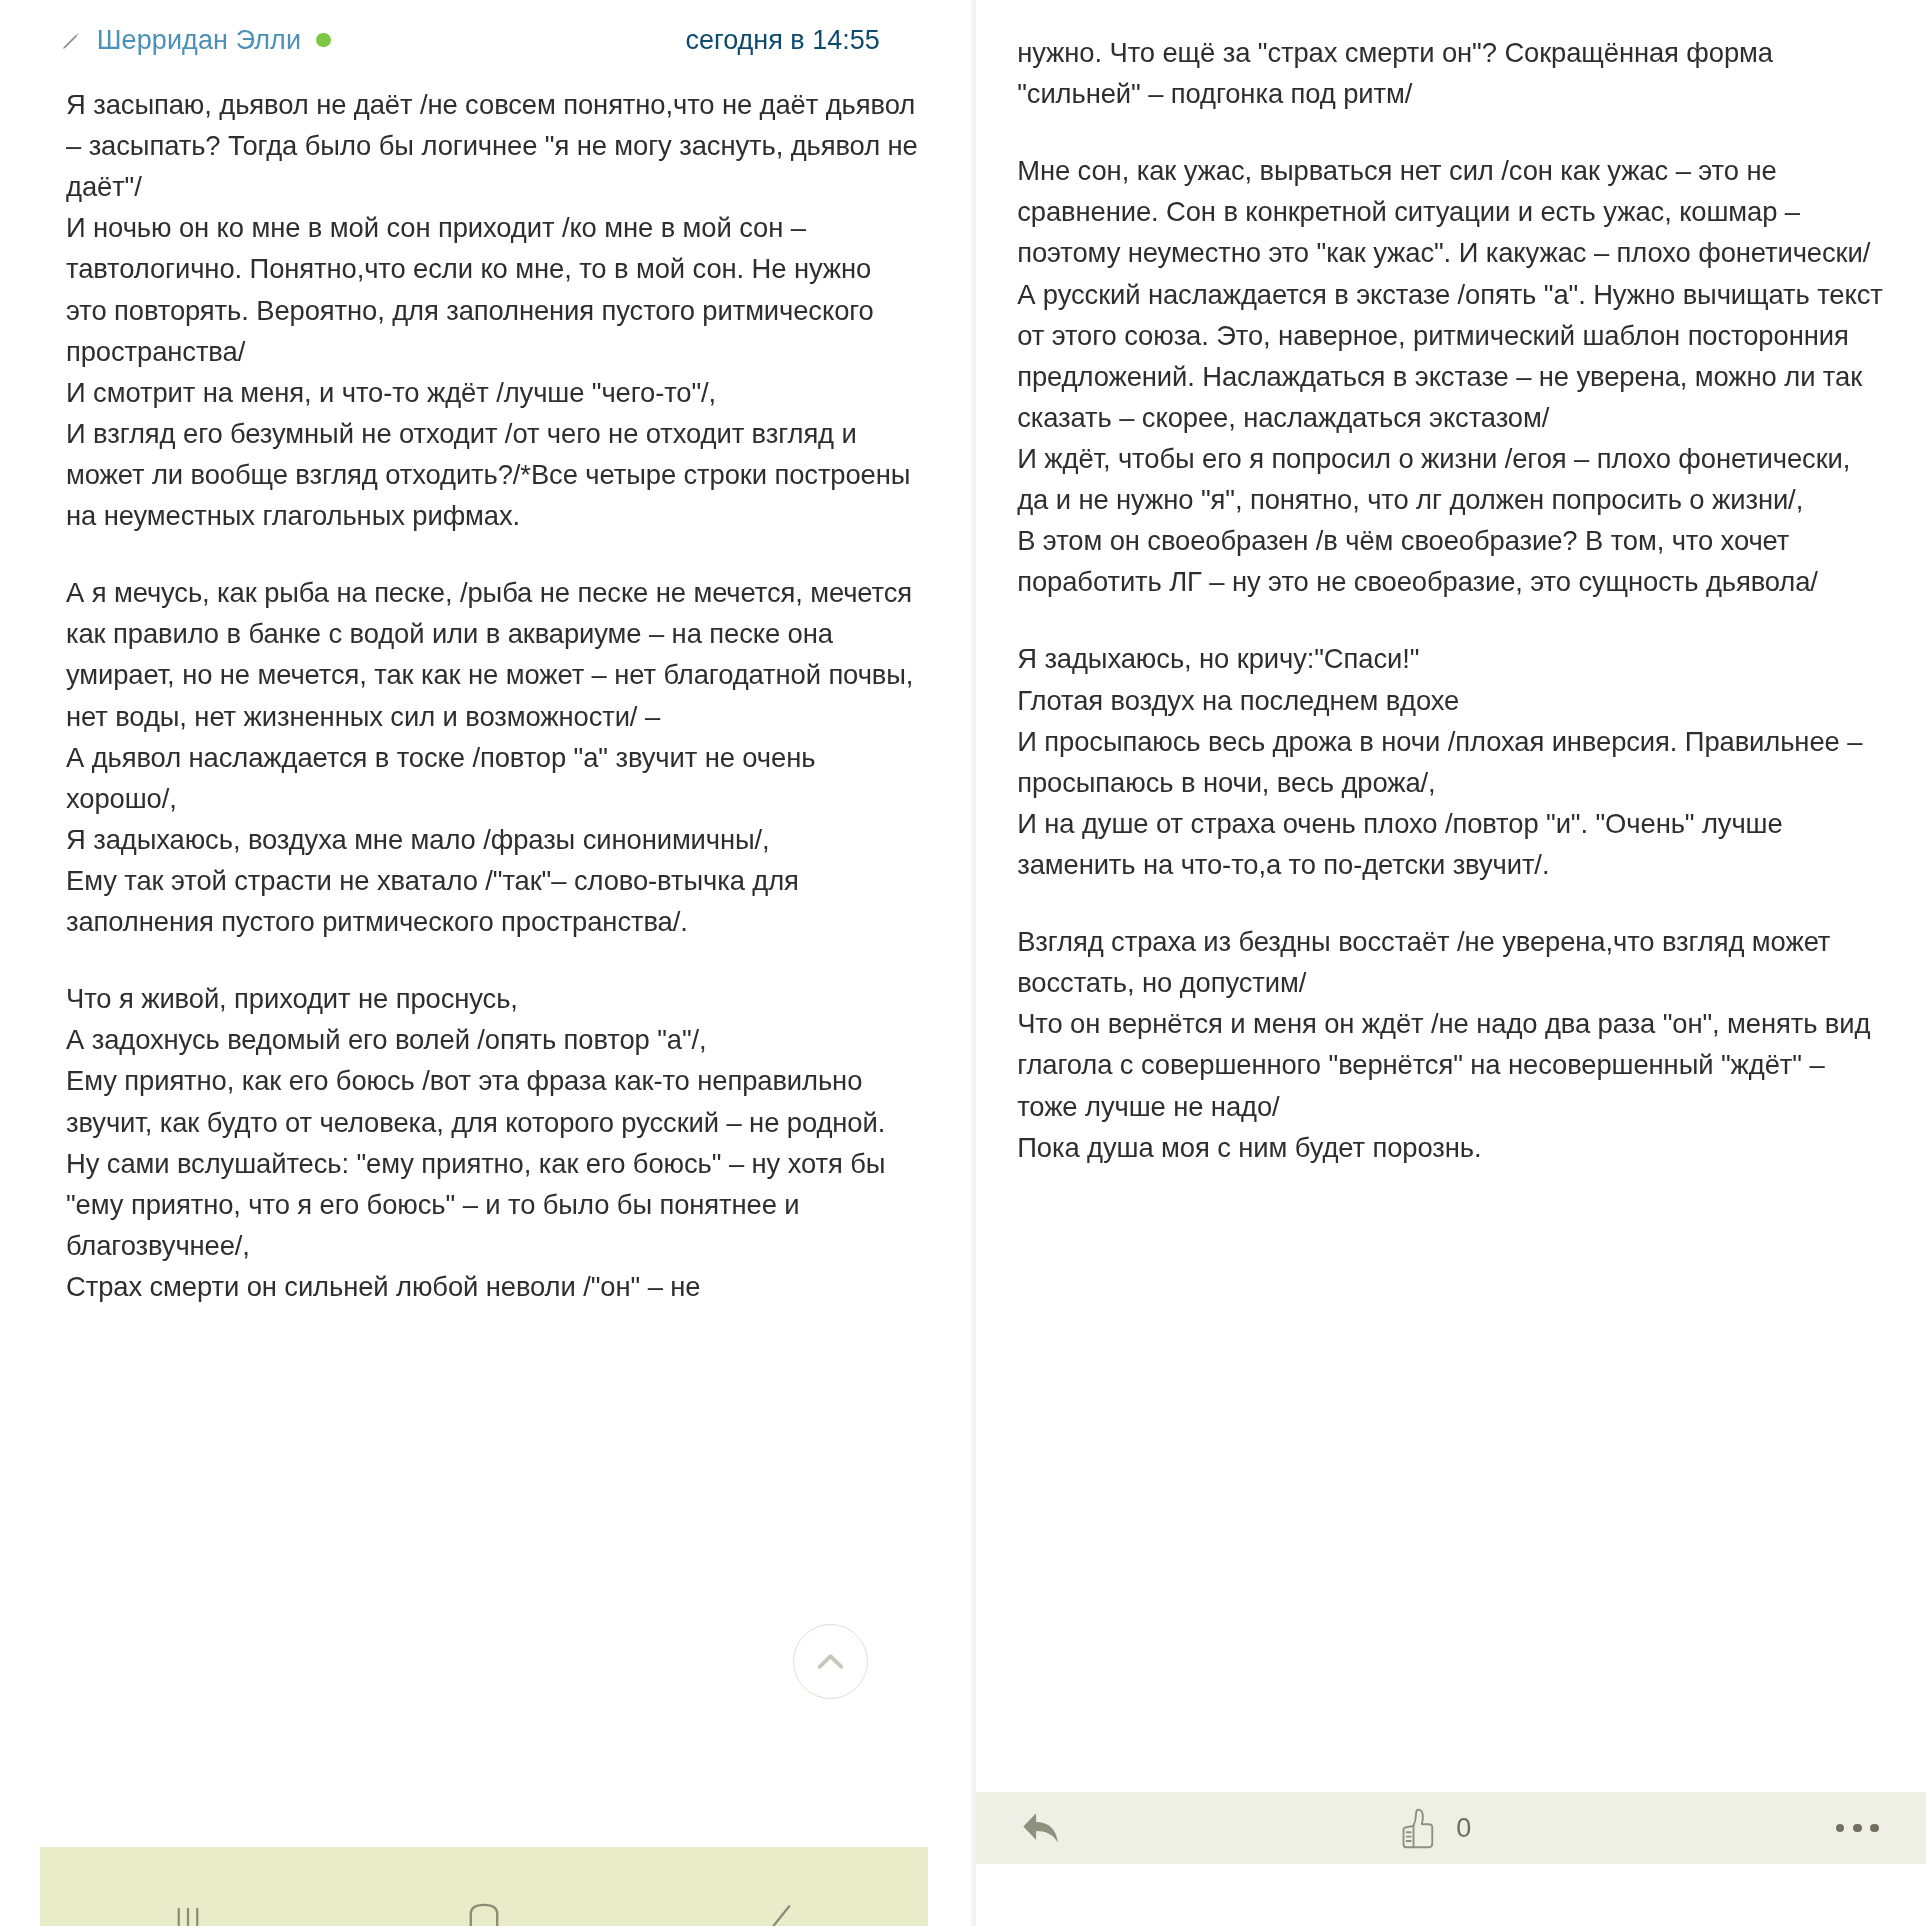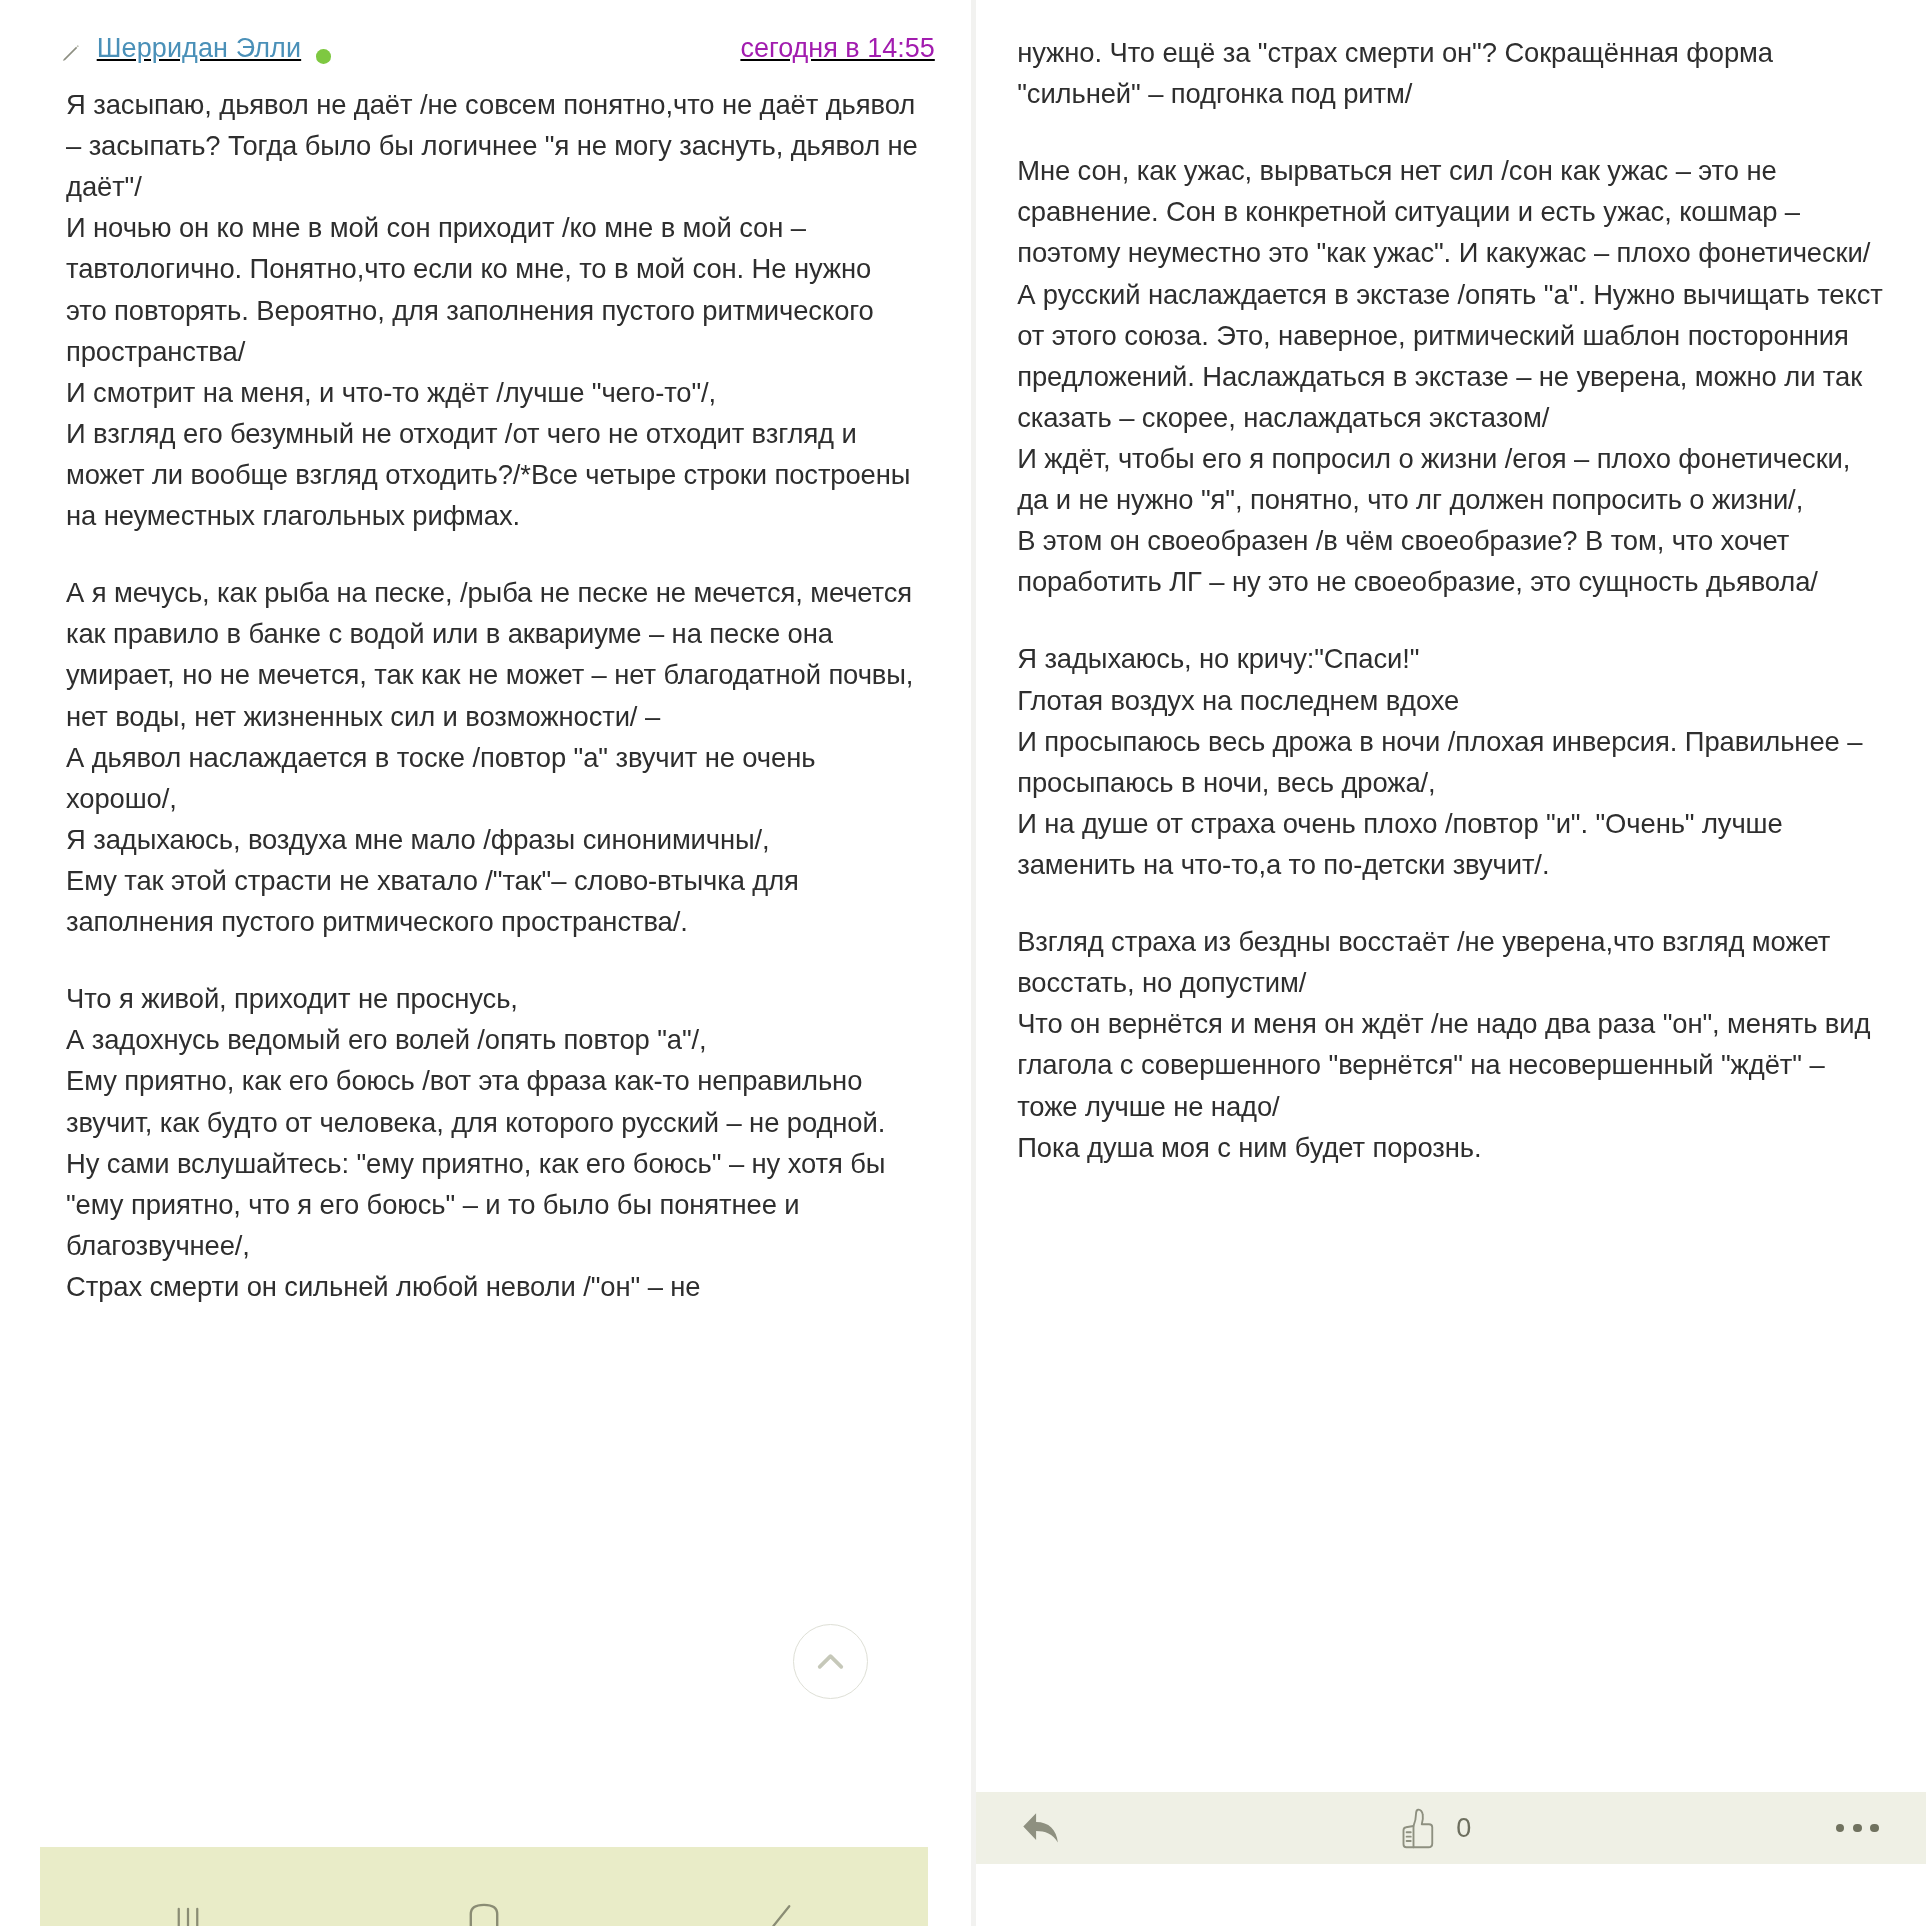--- a/index.html
+++ b/index.html
@@ -32,24 +32,23 @@
     width: 5.4px;
     height: 1926px;
     background: #f2f2f0;
     flex: 0 0 5.4px;
   }
   .pane-right { width: 950px; }
 
   
   .post-header {
     display: flex;
-    align-items: flex-end;
+    align-items: center;
     padding: 16px 0 0 59px;
     height: 64px;
-    text-decoration: underline;
   }
   .pencil-icon {
     width: 23px;
     height: 23px;
     flex: 0 0 23px;
     margin-right: 14.7px;
     position: relative;
     top: 1.3px;
   }
   .pencil-icon svg { display: block; width: 23px; height: 23px; }
@@ -63,23 +62,23 @@
   .online-dot {
     width: 14.7px;
     height: 14.7px;
     border-radius: 50%;
     background: #7ec841;
     margin-left: 14.7px;
     flex: 0 0 14.7px;
   }
   .post-time {
     margin-left: auto;
-    margin-right: 36px;
+    margin-right: 91px;
     font-size: 27px;
-    color: #a21caf;
+    color: #0c4a6e;
     white-space: nowrap;
   }
 
   
   .post-body {
     padding: 20px 52px 0 66px;
     font-size: 27.4px;
     line-height: 1.50;
     color: #2e2e2e;
     letter-spacing: -0.1px;

